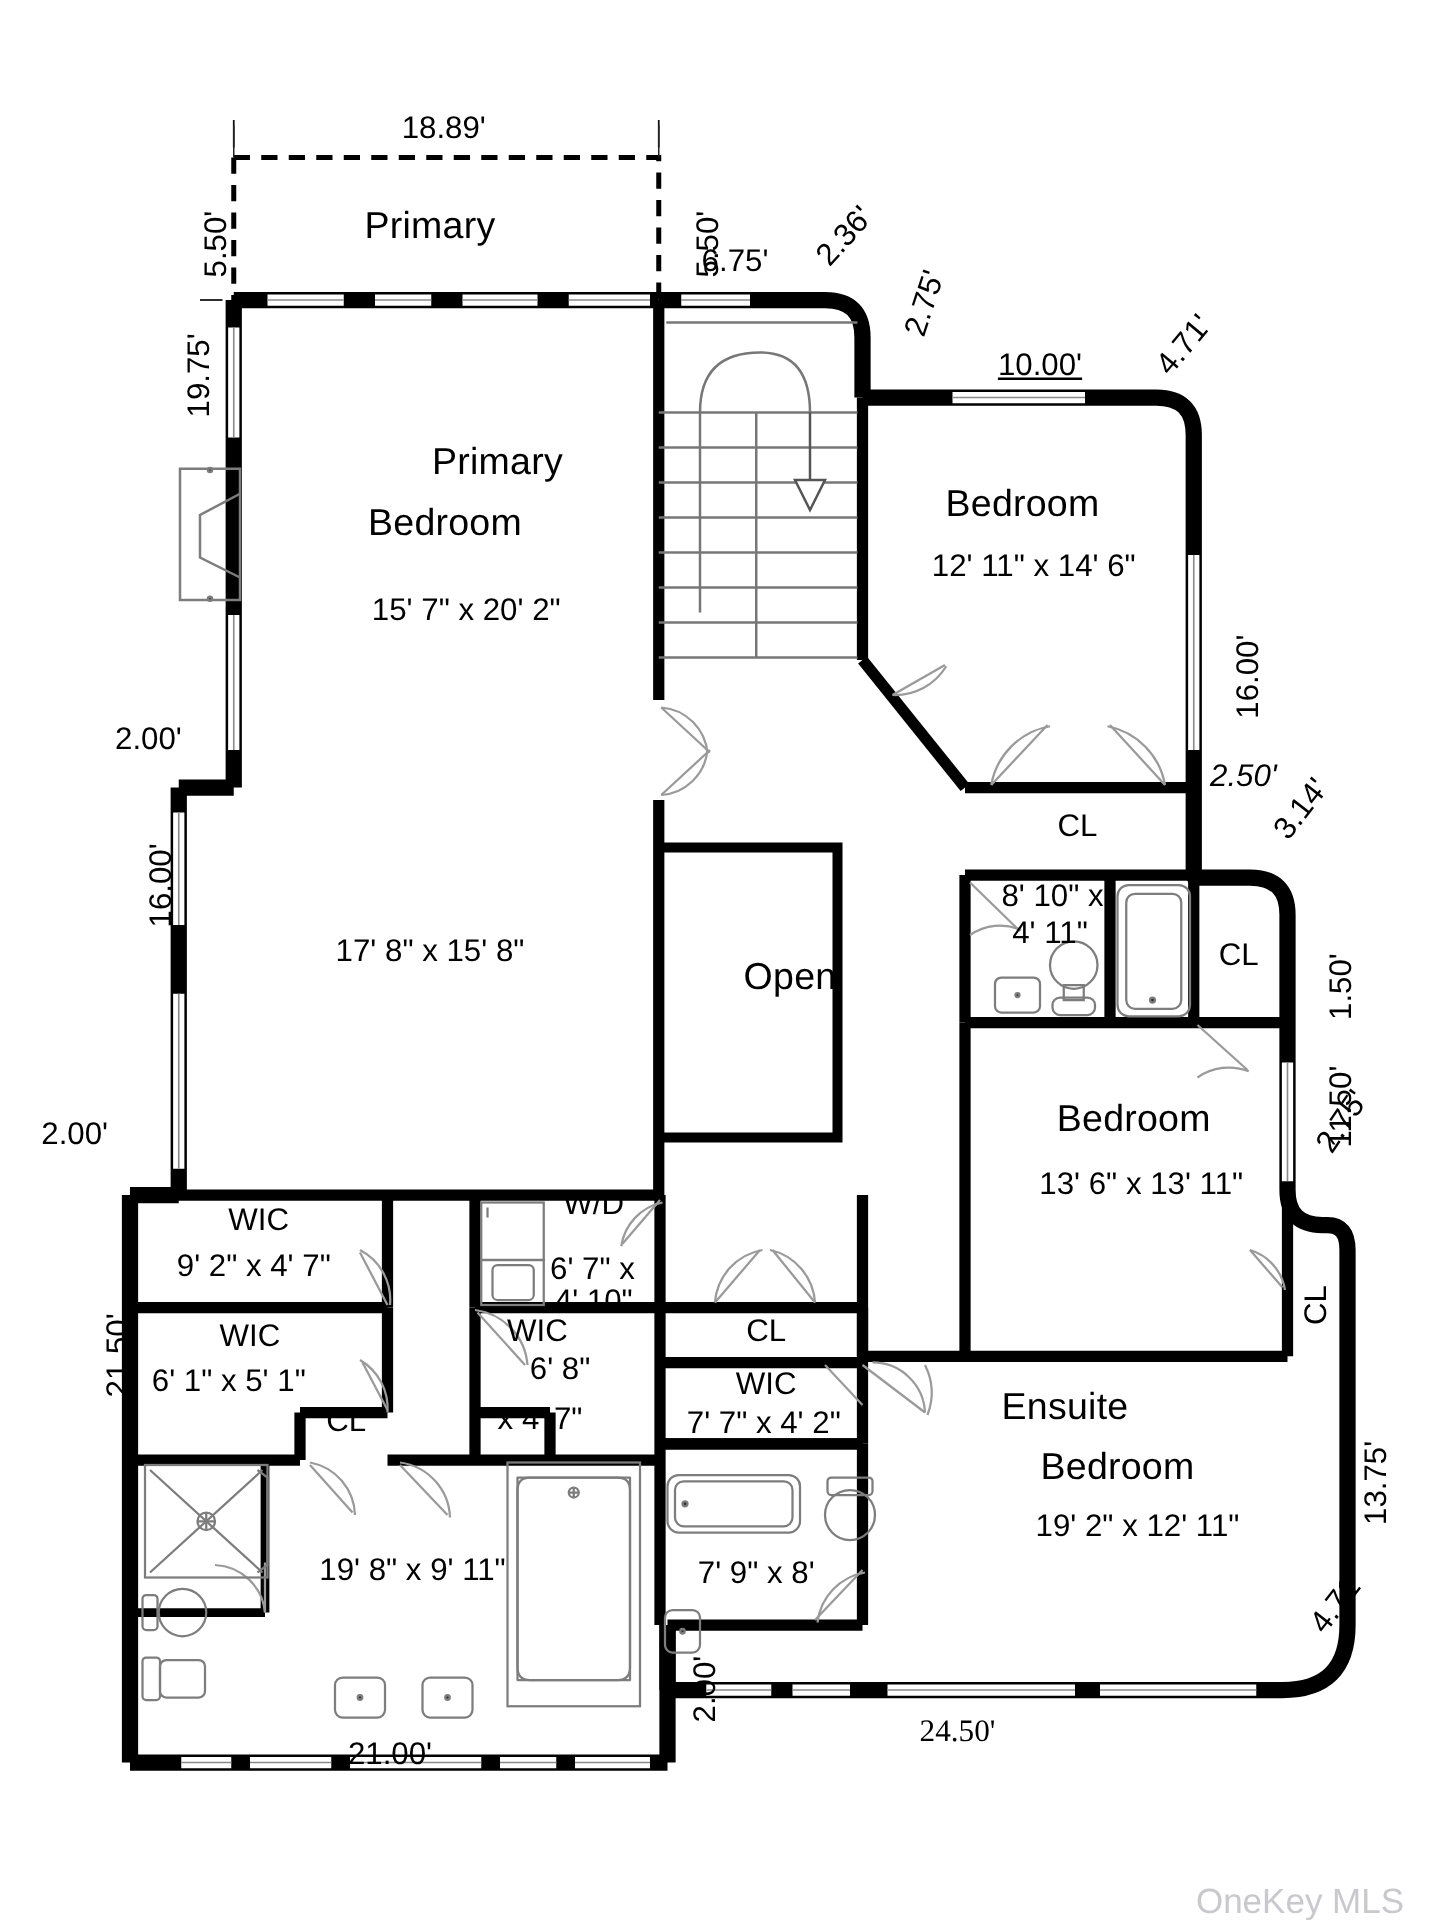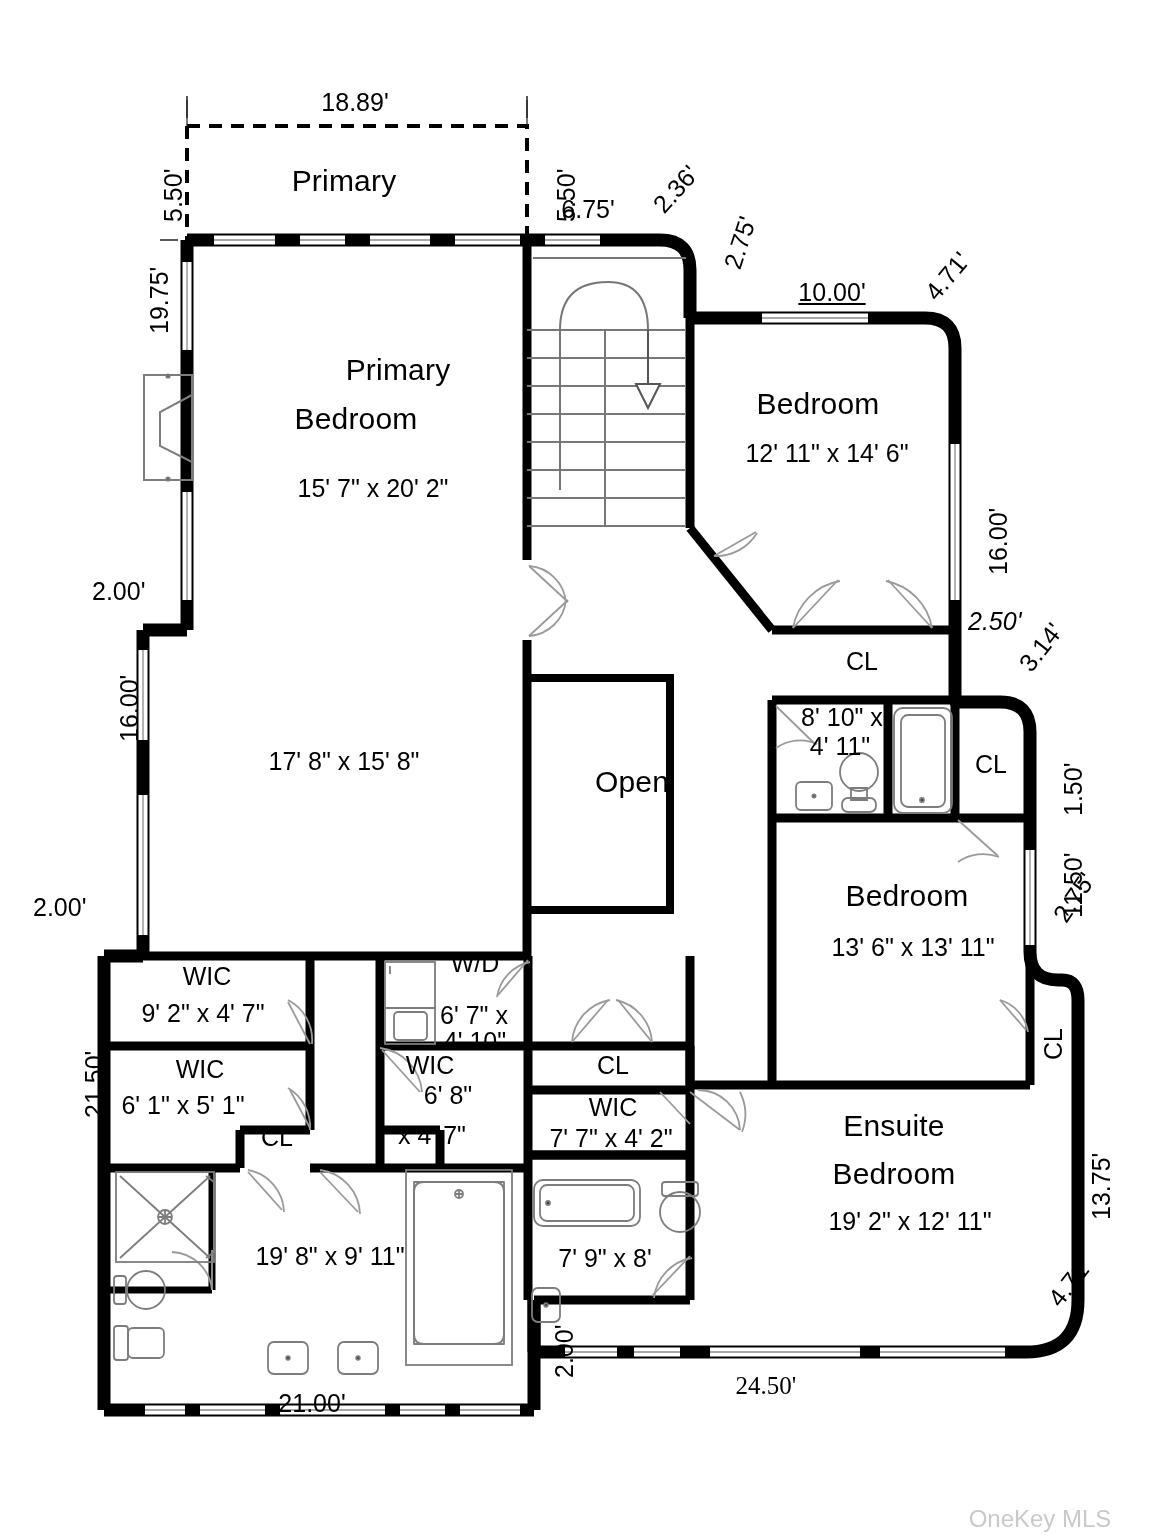--- a/index.html
+++ b/index.html
@@ -38,21 +38,21 @@
     font-size: 25px;
   }
   .dim {
     font-size: 25px;
   }
   .title {
     font-size: 52px;
     font-weight: 400;
   }
   .wm {
-    font-size: 24px;
+    font-size: 28px;
     color: #c9c9cd;
   }
   .ctr { transform: translateX(-50%); }
   .rot90 { transform: rotate(-90deg); transform-origin: left top; }
 </style>
 </head>
 <body>
 
 <div id="plan">
 
@@ -388,21 +388,21 @@
   <div class="lbl room-small ctr" style="left:842px; top:704px;">8' 10" x</div>
   <div class="lbl room-small ctr" style="left:840px; top:733px;">4' 11"</div>
 
   <div class="lbl room-small ctr" style="left:991px; top:751px;">CL</div>
 
   <div class="lbl room-name ctr" style="left:907px; top:880px;">Bedroom</div>
   <div class="lbl room-dim ctr" style="left:913px; top:934px;">13' 6" x 13' 11"</div>
 
   <div class="lbl room-small rot90" style="left:1040px; top:1060px;">CL</div>
 
-  <div class="lbl room-name ctr" style="left:894px; top:1110px;">Ensuite</div>
+  <div class="lbl room-name ctr" style="left:852px; top:1110px;">Ensuite</div>
   <div class="lbl room-name ctr" style="left:894px; top:1158px;">Bedroom</div>
   <div class="lbl room-dim ctr" style="left:910px; top:1208px;">19' 2" x 12' 11"</div>
 
   <div class="lbl room-name ctr" style="left:632px; top:766px;">Open</div>
 
   <div class="lbl room-small ctr" style="left:207px; top:963px;">WIC</div>
   <div class="lbl room-small ctr" style="left:203px; top:1000px;">9' 2" x 4' 7"</div>
 
   <div class="lbl room-small ctr" style="left:200px; top:1056px;">WIC</div>
   <div class="lbl room-small ctr" style="left:183px; top:1092px;">6' 1" x 5' 1"</div>

